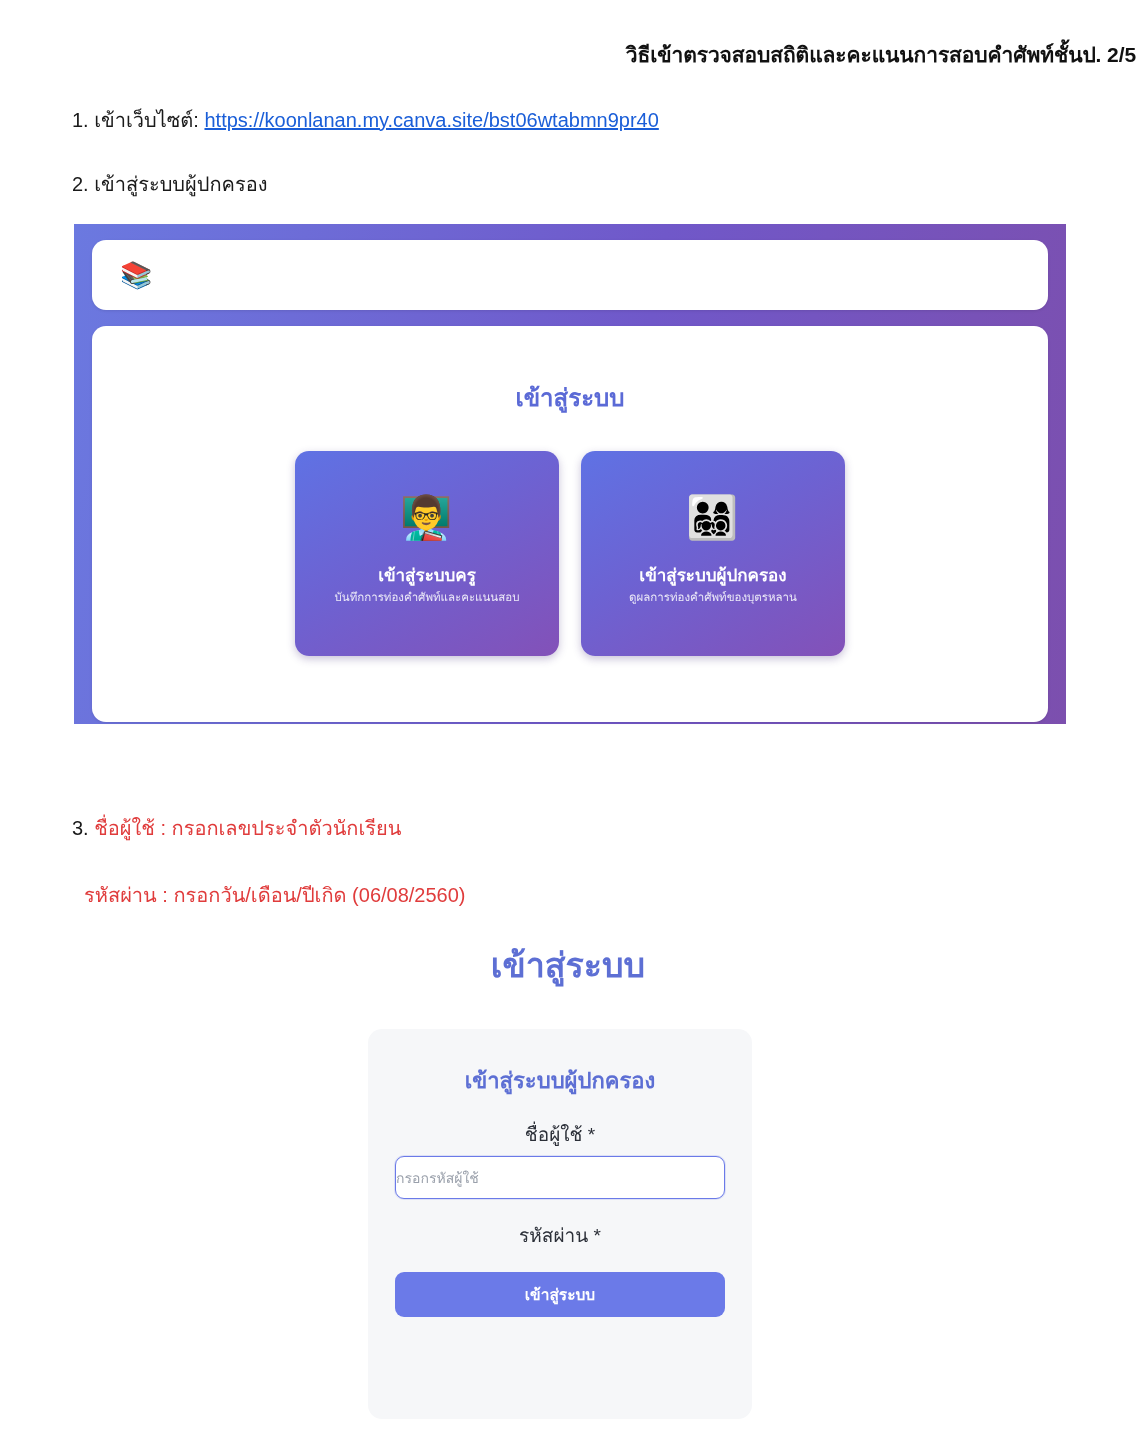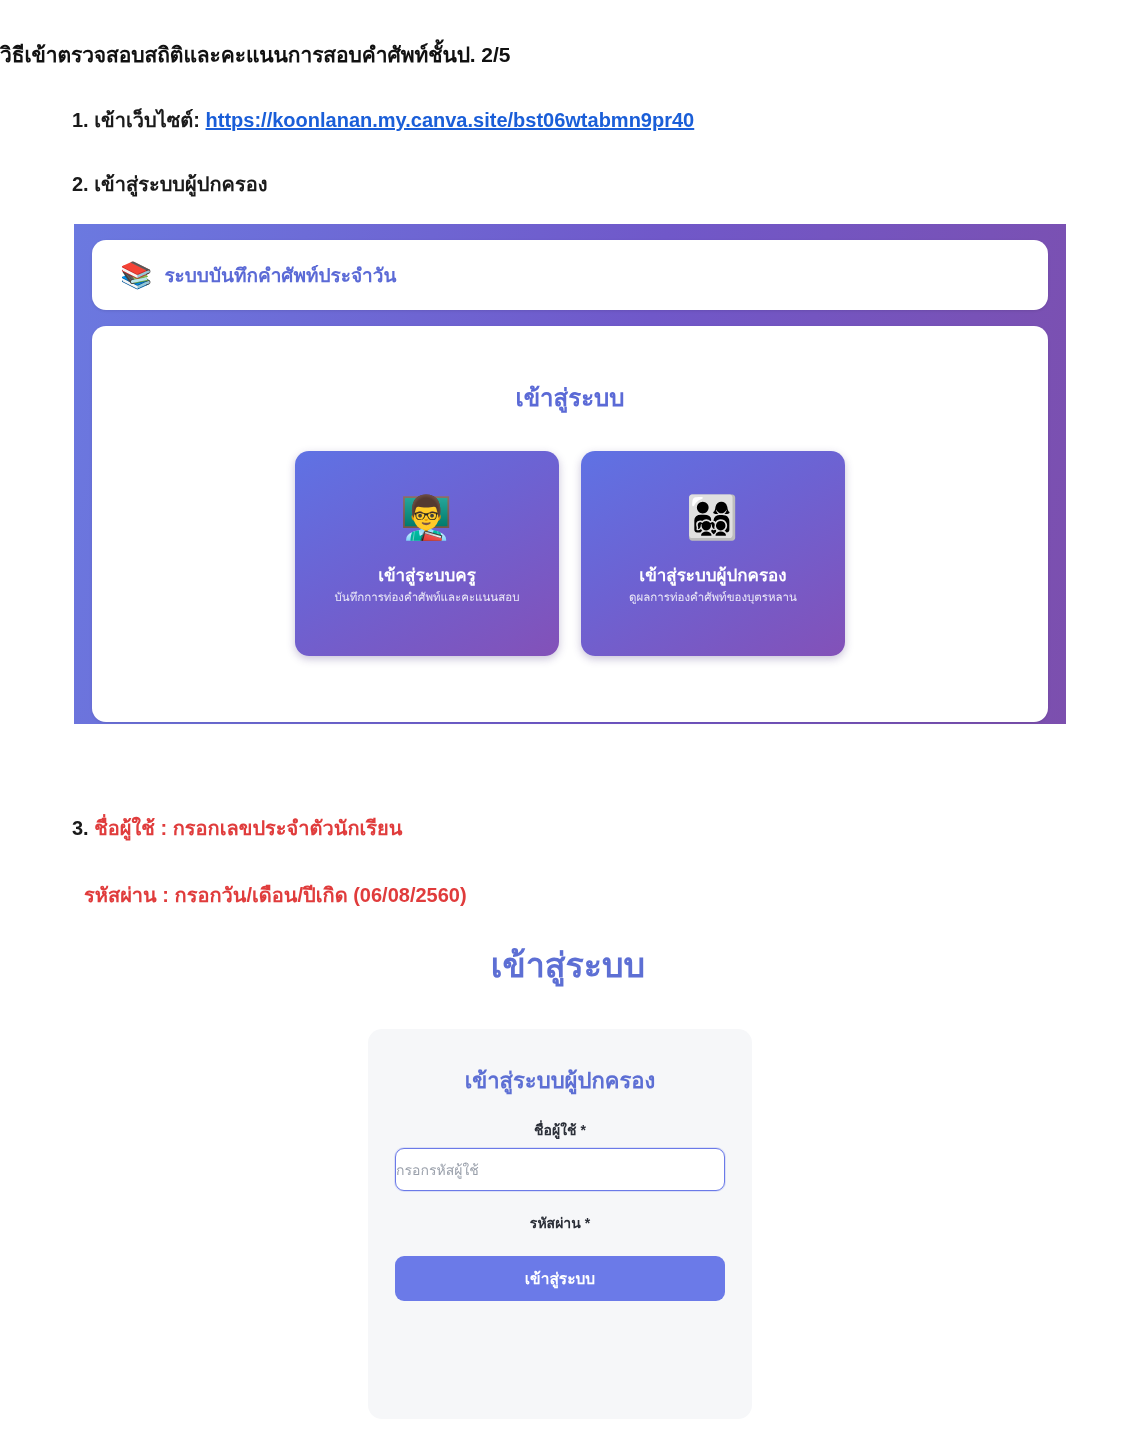--- a/index.html
+++ b/index.html
@@ -16,32 +16,32 @@
     color: #1a1a1a;
     overflow: hidden;
   }
 
   
   .doc-title {
     position: absolute;
     top: 38px;
     left: 0;
     width: 1136px;
-    text-align: left;
+    text-align: right;
     font-size: 21px;
     font-weight: 700;
     letter-spacing: -0.1px;
     color: #111111;
   }
 
   
   .step {
     position: absolute;
     font-size: 20px;
-    font-weight: 700;
+    font-weight: 400;
     color: #1a1a1a;
     white-space: nowrap;
   }
   .step-1 { top: 104px; left: 72px; }
   .step-2 { top: 168px; left: 72px; }
   .step-3 { top: 812px; left: 72px; }
   .step-3b { top: 879px; left: 84px; }
 
   .link {
     color: #1a5ed8;
@@ -160,22 +160,22 @@
     flex-direction: column;
     align-items: center;
   }
   .login-card .form-title {
     font-size: 22px;
     font-weight: 700;
     color: #5d6fd4;
     margin-bottom: 21px;
   }
   .field-label {
-    font-size: 14px;
-    font-weight: 700;
+    font-size: 19px;
+    font-weight: 400;
     color: #2b2f38;
     margin-bottom: 7px;
     text-align: right;
   }
   .text-input {
     width: 330px;
     height: 43px;
     box-sizing: border-box;
     border-radius: 9px;
     background: #ffffff;
@@ -221,21 +221,20 @@
 <div class="step step-1">
   <span>1. เข้าเว็บไซต์: </span><a class="link" href="#">https://koonlanan.my.canva.site/bst06wtabmn9pr40</a>
 </div>
 
 <div class="step step-2">2. เข้าสู่ระบบผู้ปกครอง</div>
 
 <div class="app-frame">
 
   <div class="app-header">
     <span class="books-icon">📚</span>
-    <span class="brand">ระบบบันทึกคำศัพท์ประจำวัน</span>
   </div>
 
   <div class="app-body">
     <div class="section-title">เข้าสู่ระบบ</div>
 
     <div class="role-cards">
 
       <div class="role-card">
         <span class="role-emoji">👨‍🏫</span>
         <span class="role-title">เข้าสู่ระบบครู</span>

